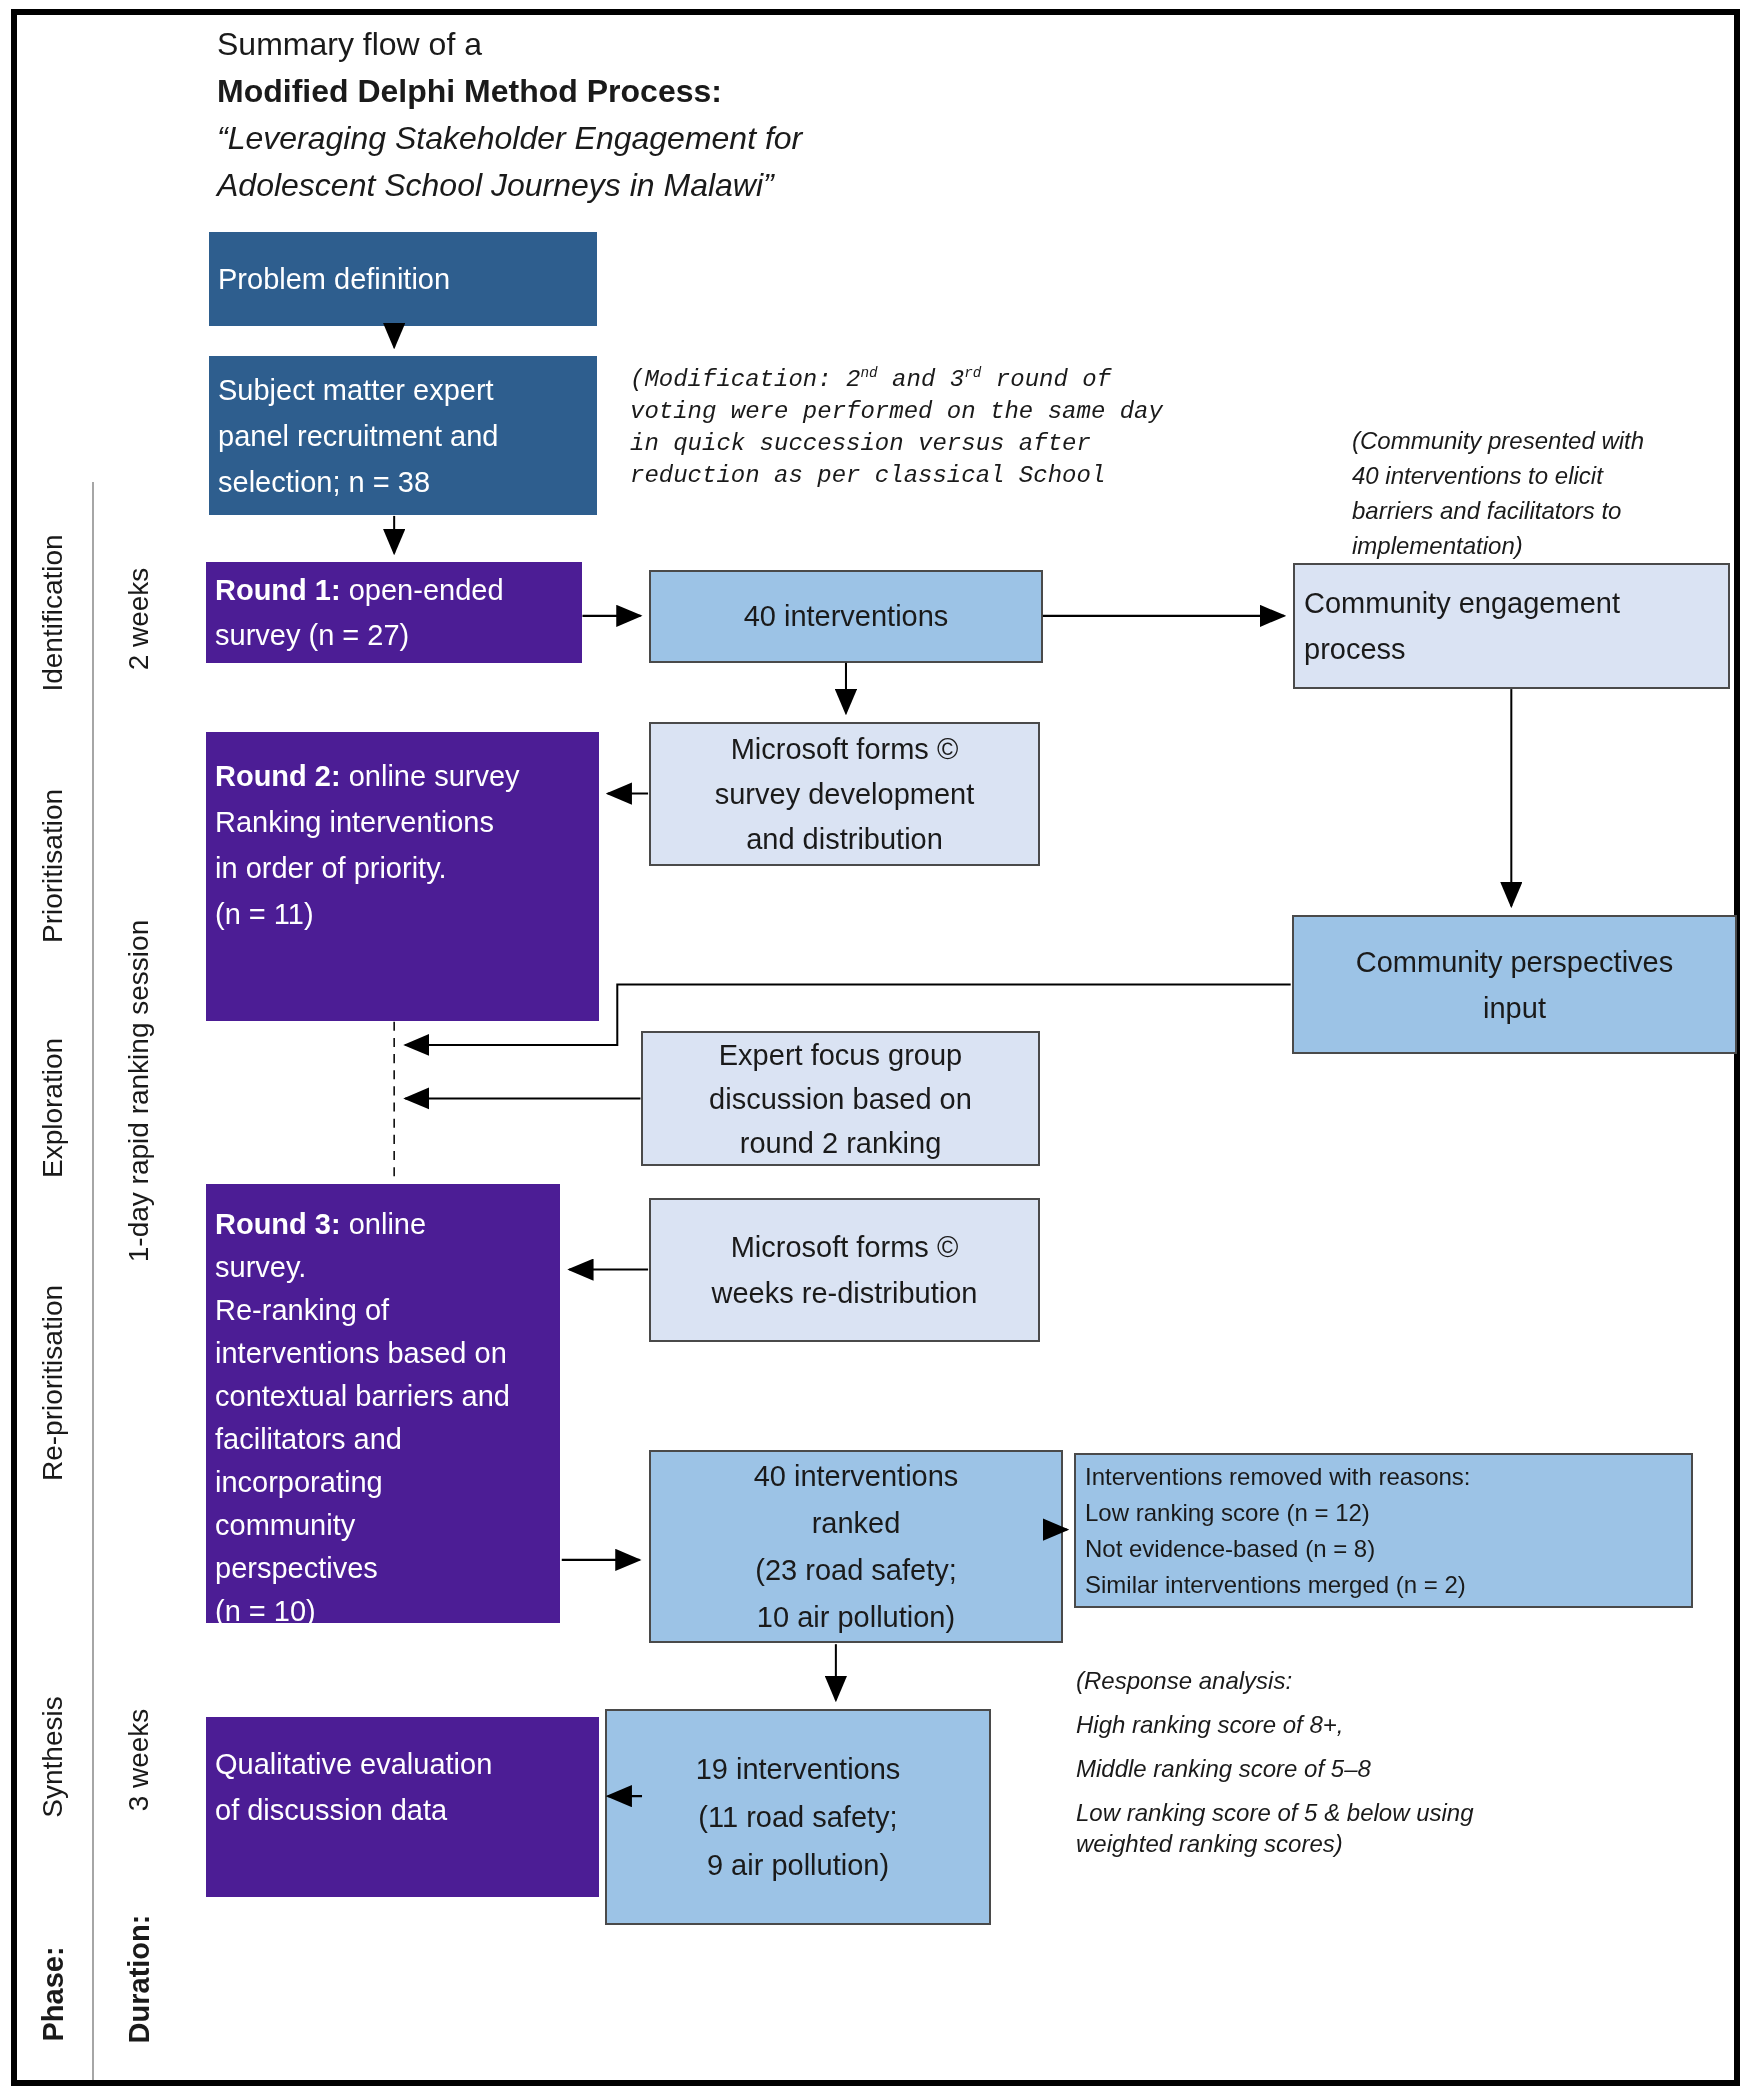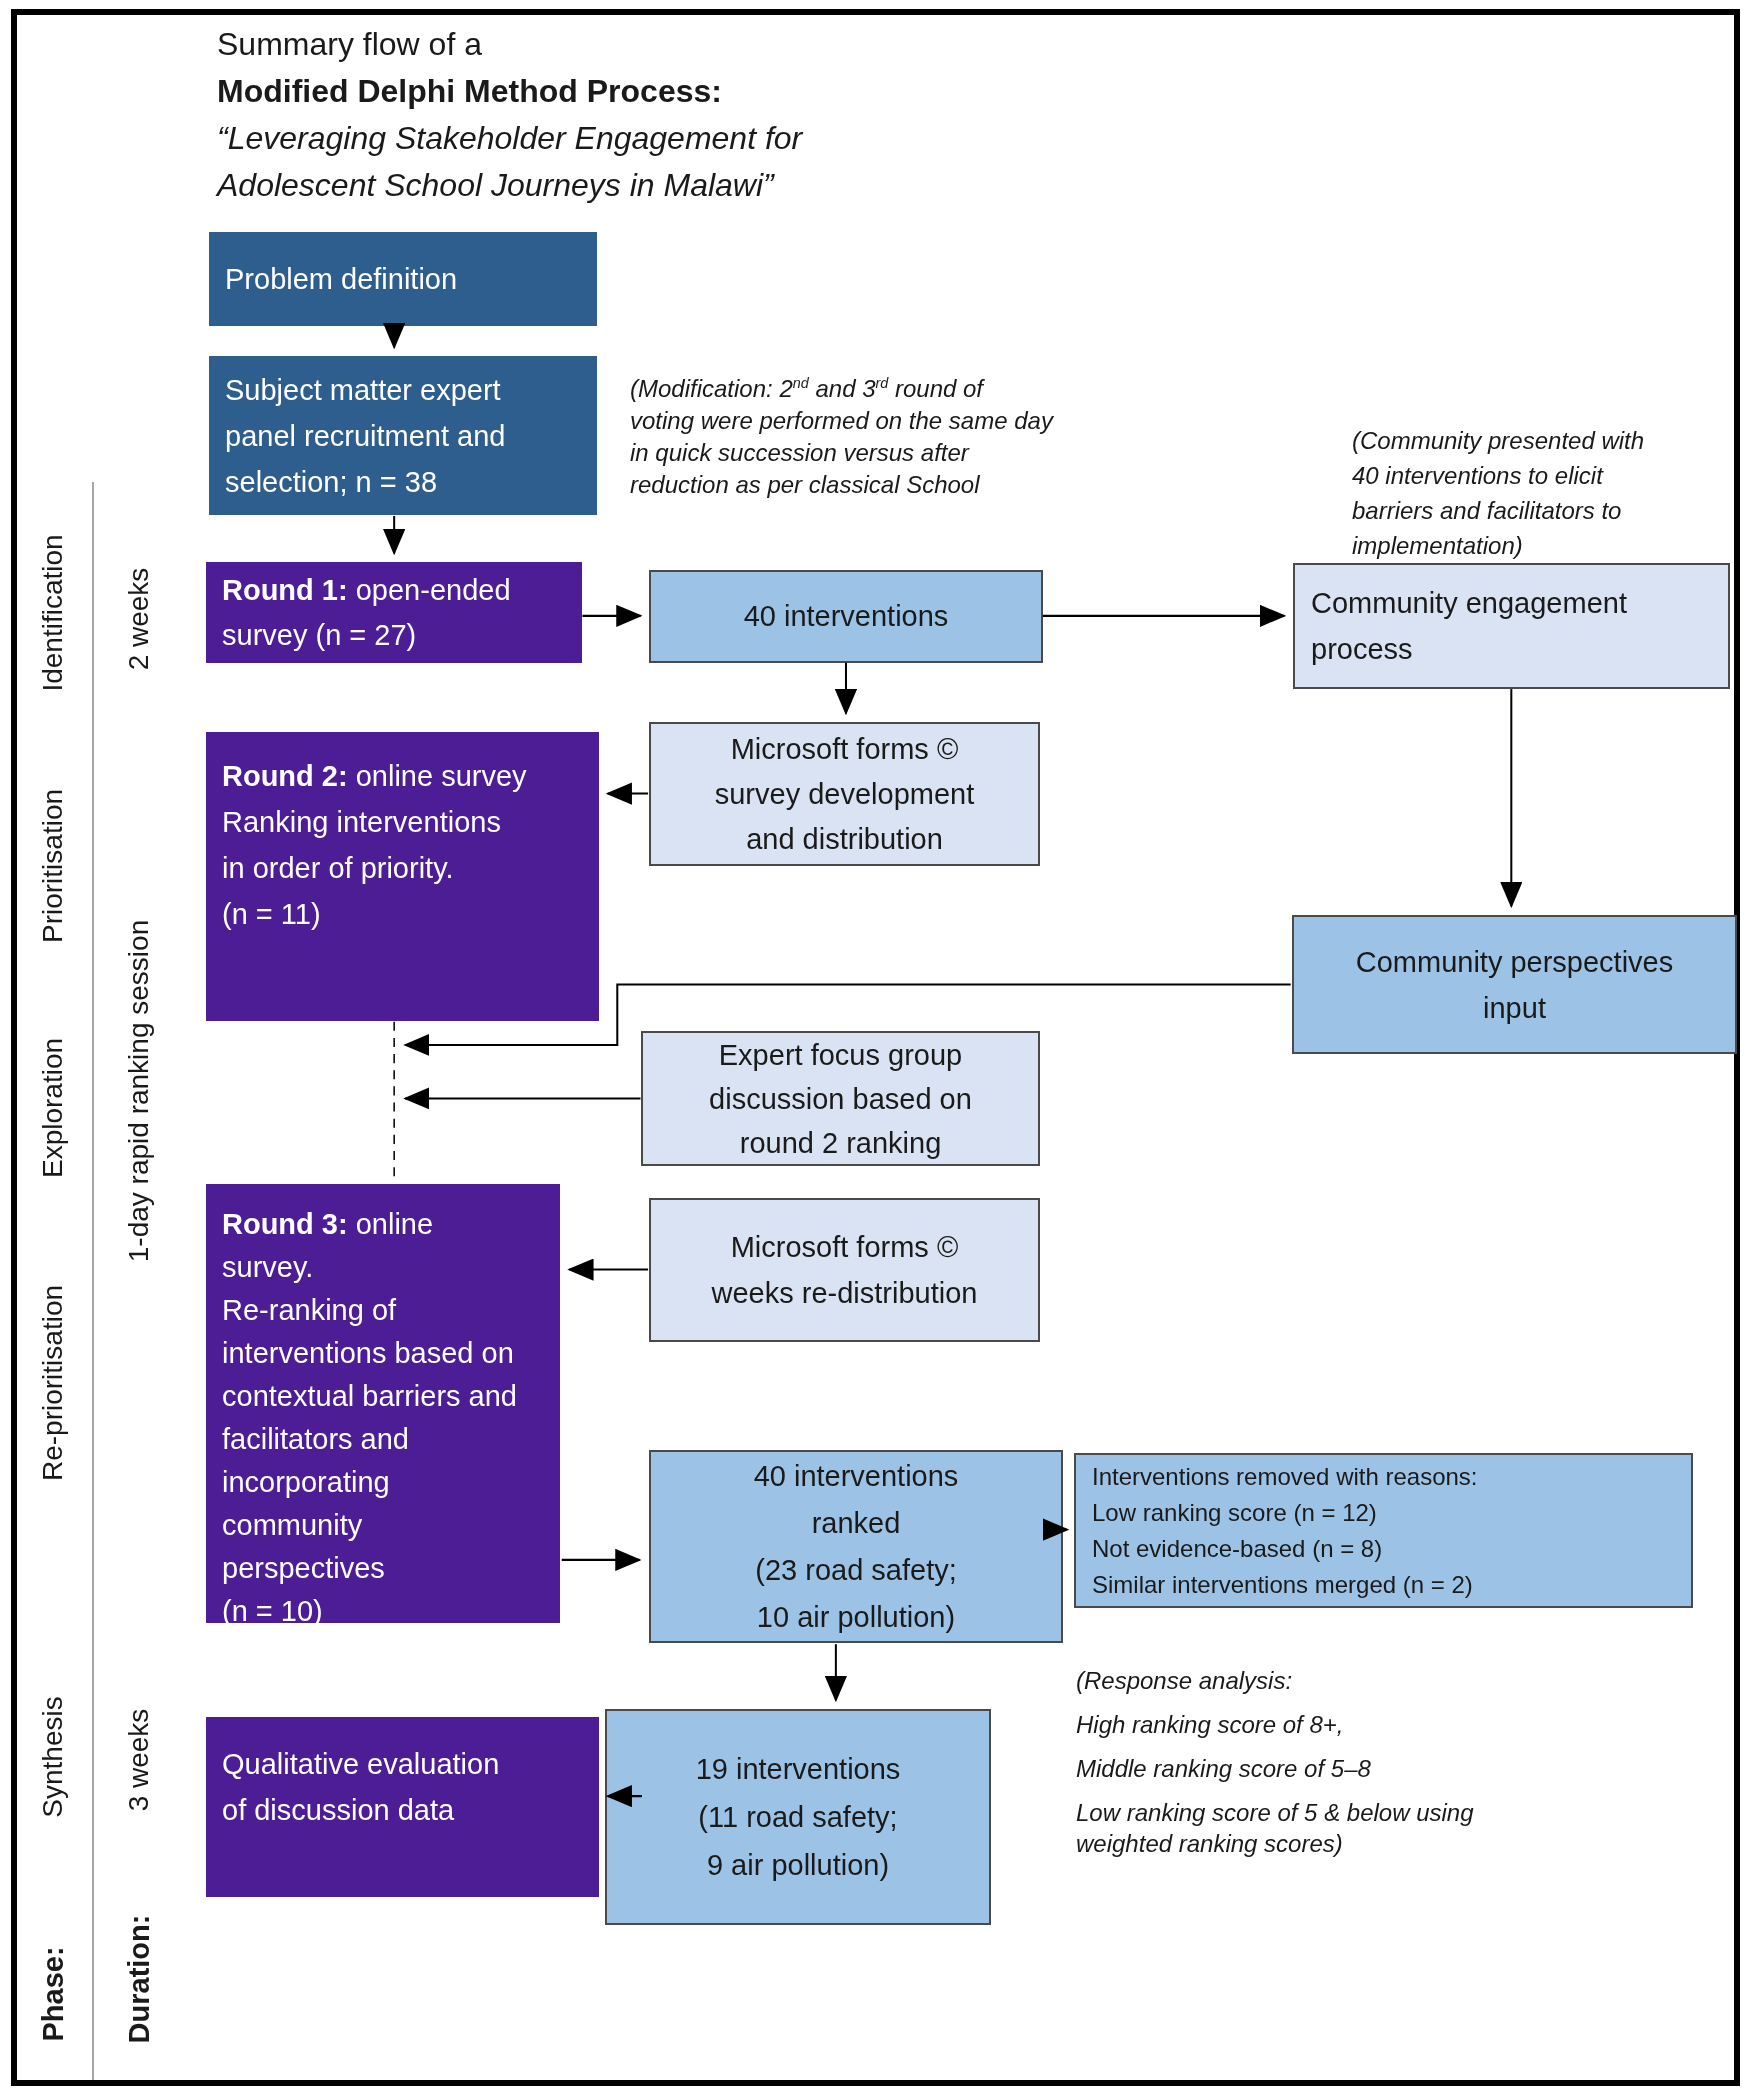--- a/index.html
+++ b/index.html
@@ -14,21 +14,21 @@
   .title-italic{font-style:italic;}
   
   .box{display:flex;flex-direction:column;justify-content:center;}
   .dark{background:#2E5E8E;color:#ffffff;}
   .mid{background:#4c1d95;color:#ffffff;}
   .lightmid{background:#9CC3E6;color:#1a1a1a;border:2.5px solid #4A4A4A;}
   .pale{background:#DAE3F3;color:#1a1a1a;border:2.5px solid #4A4A4A;}
   .box-text{font-size:29px;}
   .bl{white-space:nowrap;}
   .center{align-items:center;text-align:center;}
-  .padl{padding-left:16px;}
+  .padl{padding-left:9px;}
   .top{justify-content:flex-start;}
   .b{font-weight:bold;}
   
   .note{font-style:italic;font-size:24px;line-height:32px;}
   .note .bl{white-space:nowrap;}
   .sup{vertical-align:super;font-size:60%;line-height:0;}
   .note p{margin:0 0 13px 0;}
   
   .rot{position:absolute;transform:translate(-50%,-50%) rotate(-90deg);
        white-space:nowrap;font-size:28px;}
@@ -147,21 +147,21 @@
     <div class="bl">Qualitative evaluation</div>
     <div class="bl">of discussion data</div>
   </div>
 
   <div class="abs box lightmid center box-text" style="left:605px;top:1709px;width:386px;height:216px;line-height:48px;">
     <div class="bl">19 interventions</div>
     <div class="bl">(11 road safety;</div>
     <div class="bl">9 air pollution)</div>
   </div>
 
-  <div class="abs note" style="left:630px;top:373px;">
+  <div class="abs note" style="left:630px;top:364px;font-family:Liberation Mono, monospace;">
     <div class="bl"><span>(Modification: 2</span><span class="sup">nd</span><span> and 3</span><span class="sup">rd</span><span> round of</span></div>
     <div class="bl">voting were performed on the same day</div>
     <div class="bl">in quick succession versus after</div>
     <div class="bl">reduction as per classical School</div>
   </div>
 
   <div class="abs note" style="left:1352px;top:423px;line-height:35px;">
     <div class="bl">(Community presented with</div>
     <div class="bl">40 interventions to elicit</div>
     <div class="bl">barriers and facilitators to</div>

